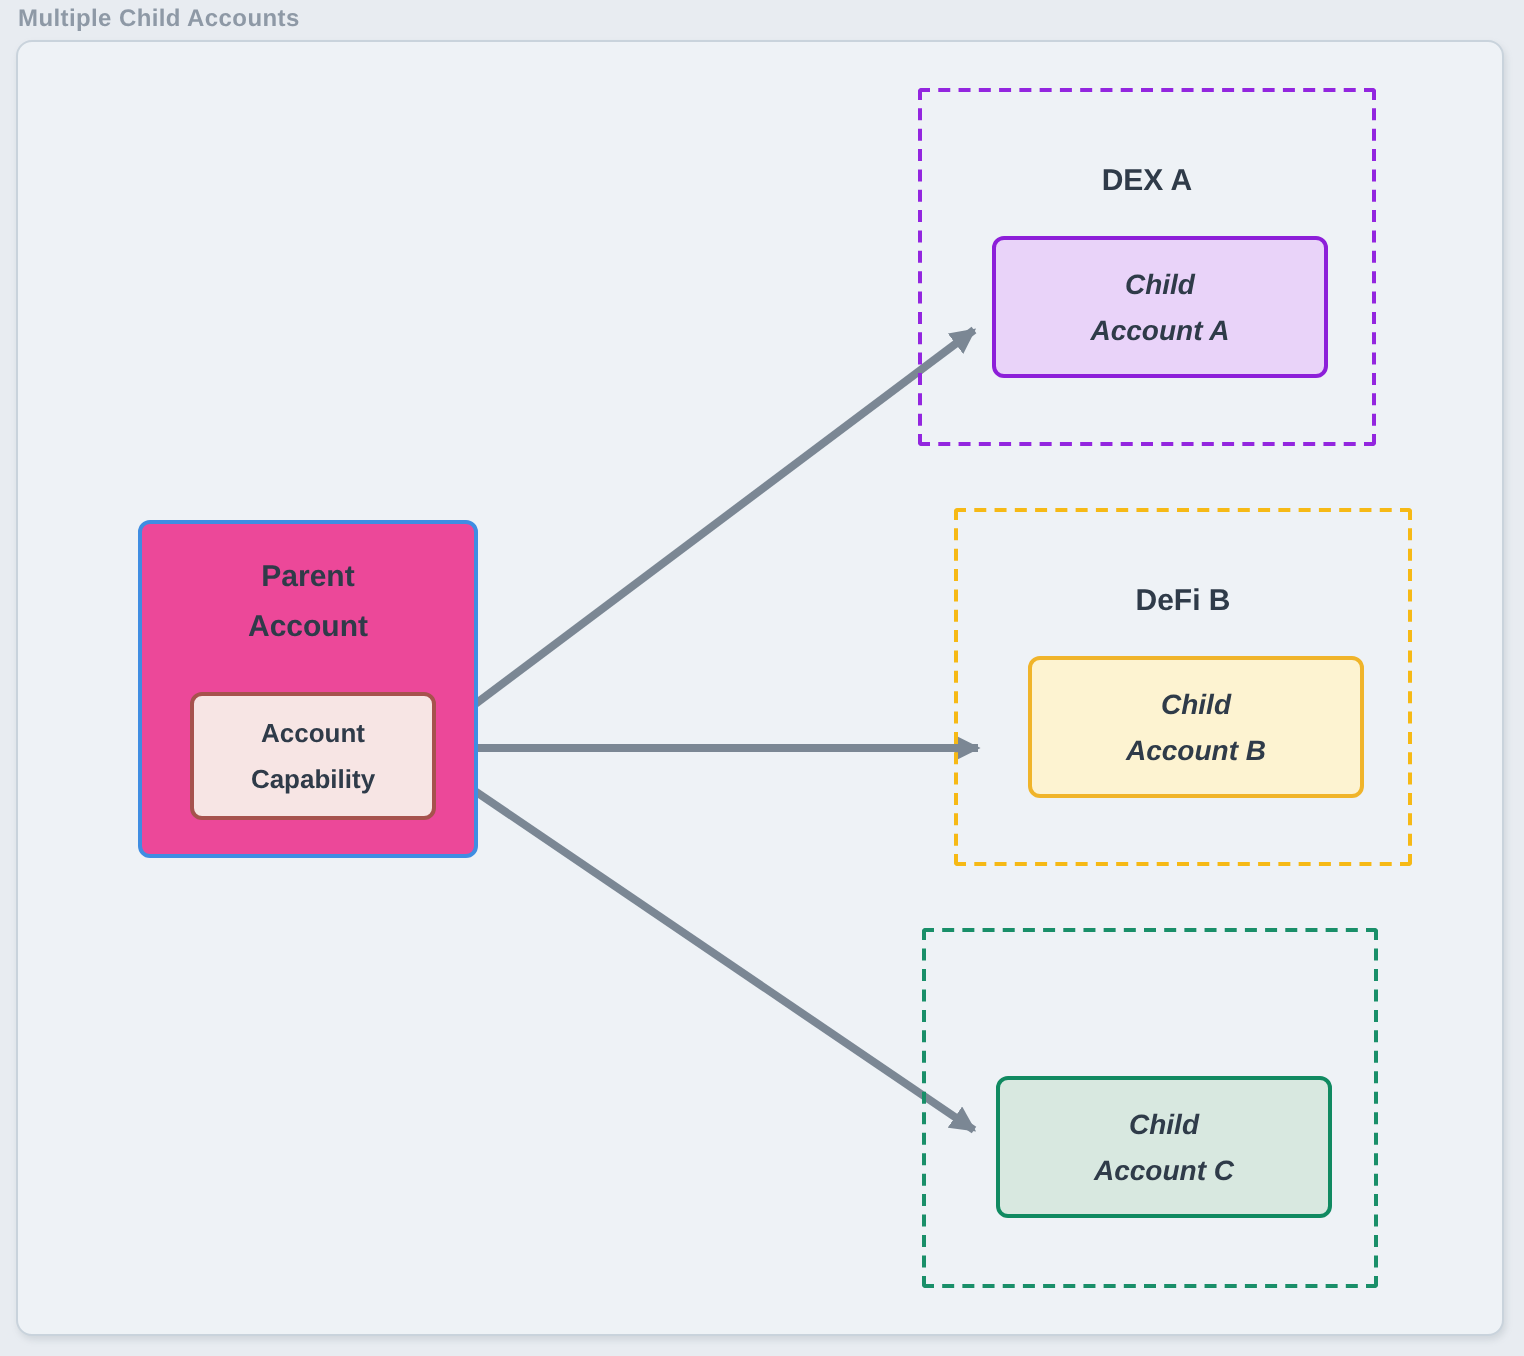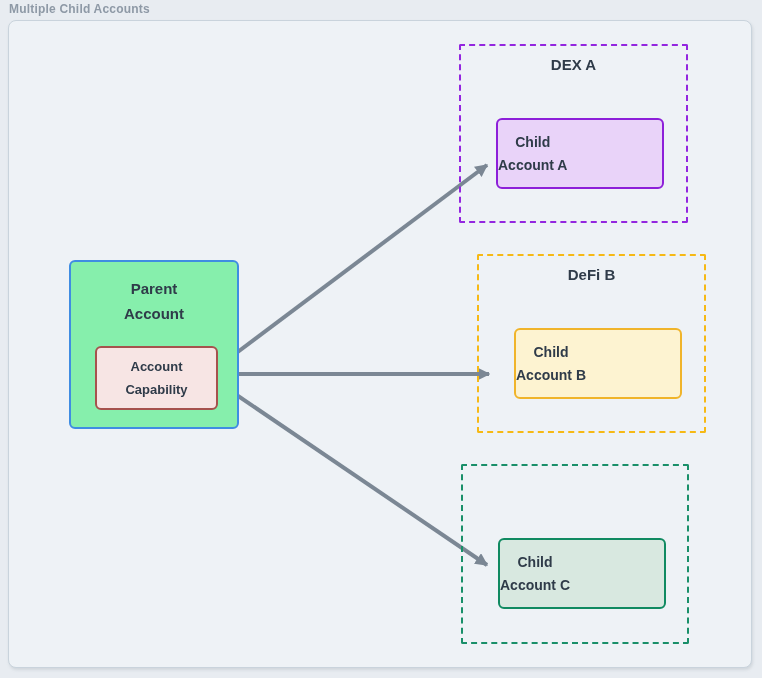--- a/index.html
+++ b/index.html
@@ -51,21 +51,21 @@
     font-weight: 600;
   }
   
   .parent-box {
     position: absolute;
     left: 60px;
     top: 239px;
     width: 170px;
     height: 169px;
     box-sizing: border-box;
-    background: #86efac;
+    background: #ec4899;
     border: 2px solid #3f8de2;
     border-radius: 6px;
   }
   .parent-box .node-label {
     margin-top: 14px;
     font-size: 15px;
     line-height: 25px;
   }
   .capability-box {
     position: absolute;
@@ -88,35 +88,37 @@
   
   .group {
     position: absolute;
     box-sizing: border-box;
     border-width: 2px;
     border-style: dashed;
     border-radius: 2px;
     background: transparent;
   }
   .group-title {
-    margin-top: 10px;
+    margin-top: 36px;
     font-size: 15px;
   }
   .child-box {
     position: absolute;
     left: 35px;
     top: 72px;
     width: 168px;
     height: 71px;
     box-sizing: border-box;
     border-width: 2px;
     border-style: solid;
     border-radius: 6px;
     display: flex;
     align-items: center;
+    justify-content: center;
+    font-style: italic;
   }
   .child-label {
     font-size: 14px;
     line-height: 23px;
   }
   .group-dex-a  { left: 450px; top: 23px;  width: 229px; height: 179px; border-color: #9326df; }
   .group-defi-b { left: 468px; top: 233px; width: 229px; height: 179px; border-color: #f6b915; }
   .group-game-c { left: 452px; top: 443px; width: 228px; height: 180px; border-color: #198f69; }
   .child-a { background: #e9d3f9; border-color: #8d1fd9; }
   .child-b { background: #fdf3d1; border-color: #f0b42a; }

